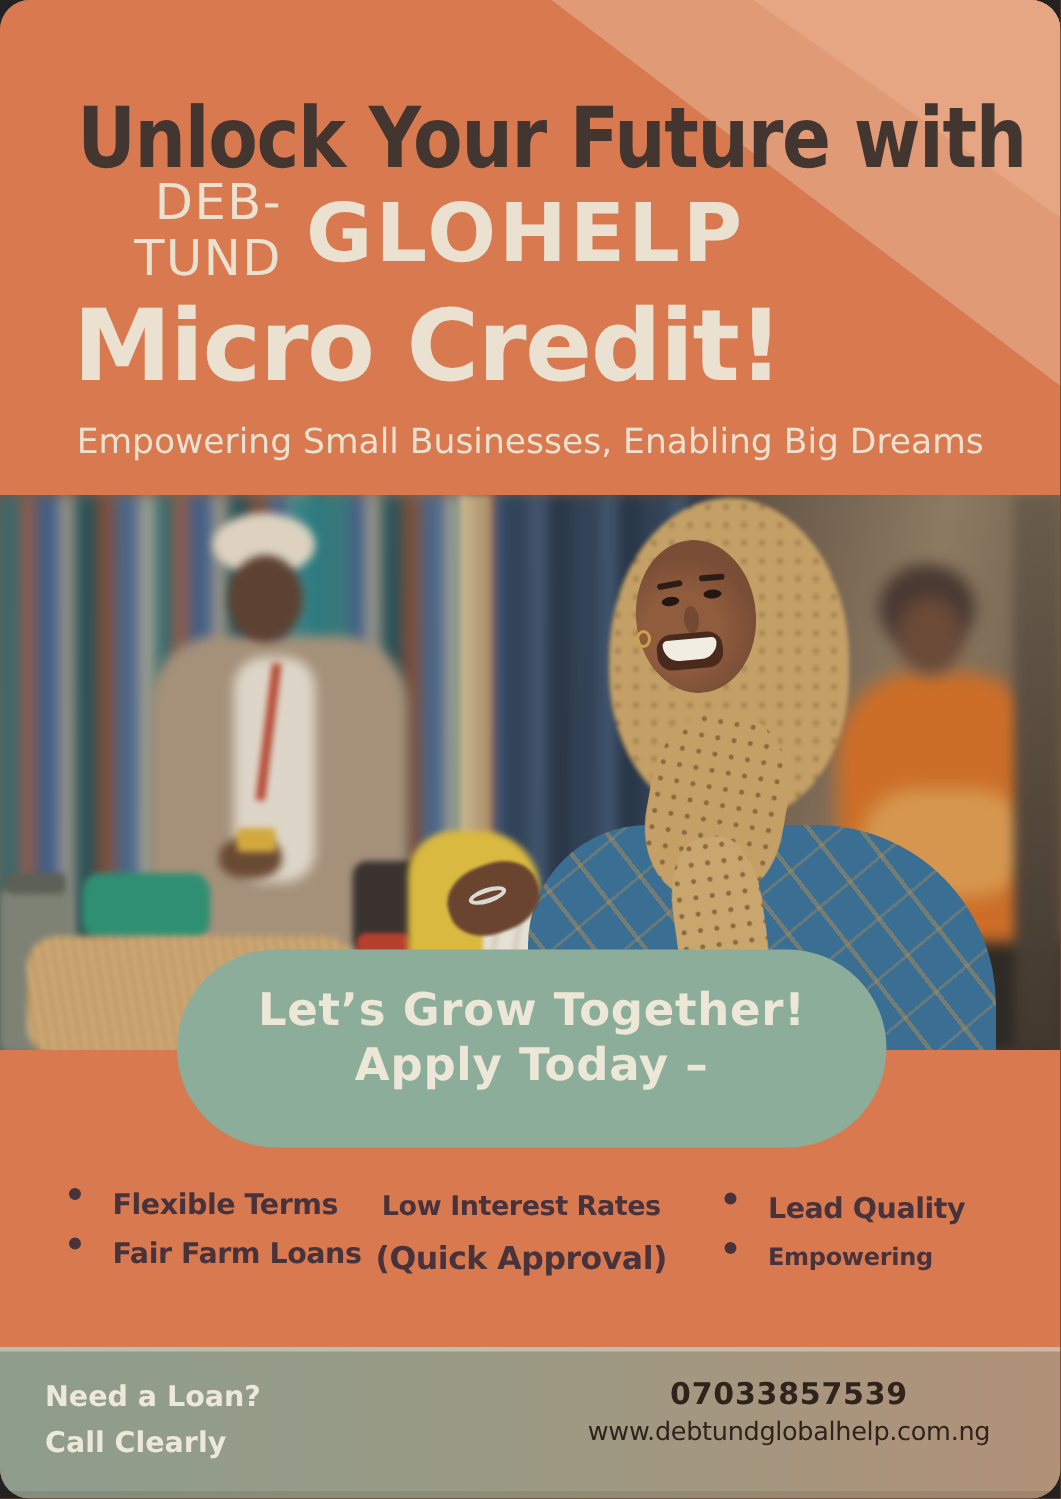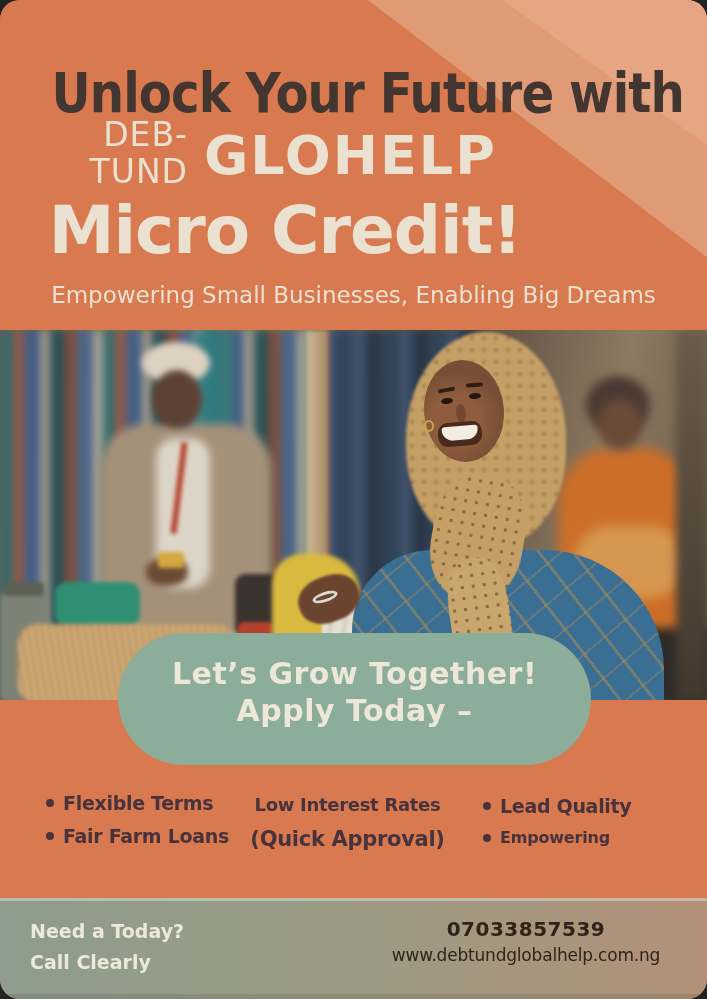--- a/index.html
+++ b/index.html
@@ -90,21 +90,21 @@
   .mid{position:absolute;left:0;top:700px;width:707px;height:198px;background:var(--orange);}
   .cta-pill{position:absolute;left:118px;top:633px;width:473px;height:132px;background:var(--pill-green);
     border-radius:66px;z-index:5;text-align:center;padding-top:22px;color:#ece7d7;}
   .cta-line{font-size:30px;font-weight:700;line-height:37px;letter-spacing:.5px;}
 
   
   .feat-col{position:absolute;color:var(--feature-text);}
   .feat-left{left:46px;top:792px;}
   .feat-mid{left:245px;top:794px;width:205px;text-align:center;}
   .feat-right{left:483px;top:795px;}
-  .feat-item{display:flex;align-items:center;gap:9px;margin-bottom:11px;}
+  .feat-item{display:flex;align-items:flex-start;gap:21px;margin-bottom:11px;}
   .ring{width:8px;height:8px;border:4px solid var(--feature-text);border-radius:50%;flex:0 0 auto;}
   .f18{font-size:19px;font-weight:700;letter-spacing:-.3px;white-space:nowrap;}
   .f-low{font-size:18px;font-weight:700;letter-spacing:-.3px;margin-bottom:12px;}
   .f-quick{font-size:21px;font-weight:700;letter-spacing:-.3px;}
   .f-guar{font-size:16px;font-weight:700;letter-spacing:-.2px;white-space:nowrap;}
 
   
   .footer{position:absolute;left:0;top:898px;width:707px;height:101px;
     background:linear-gradient(90deg,var(--footer-green) 0%,#9a9b85 45%,var(--footer-tan) 100%);}
   .footer::before{content:"";position:absolute;left:0;top:0;width:100%;height:3px;background:rgba(235,232,220,.45);}
@@ -207,21 +207,21 @@
       <span class="f18">Lead Quality</span>
     </div>
     <div class="feat-item">
       <span class="ring"></span>
       <span class="f-guar">Empowering</span>
     </div>
   </div>
 
   <footer class="footer">
     <div class="need">
-      <div>Need a Today?</div>
+      <div>Need a Loan?</div>
       <div>Call Clearly</div>
     </div>
     <div class="contact">
       <div class="phone">07033857539</div>
       <div class="website">www.debtundglobalhelp.com.ng</div>
     </div>
   </footer>
 
 </div>
 

